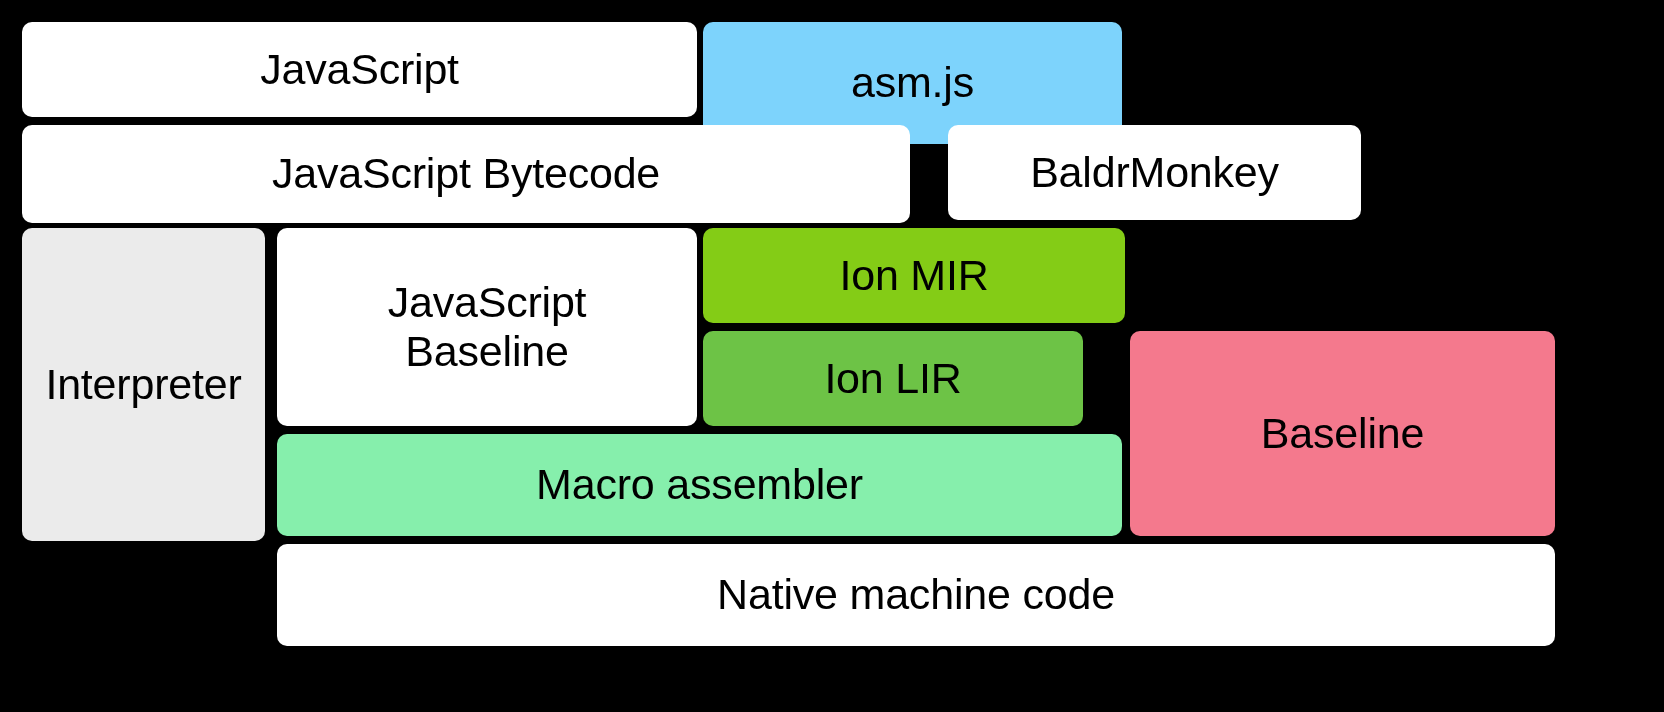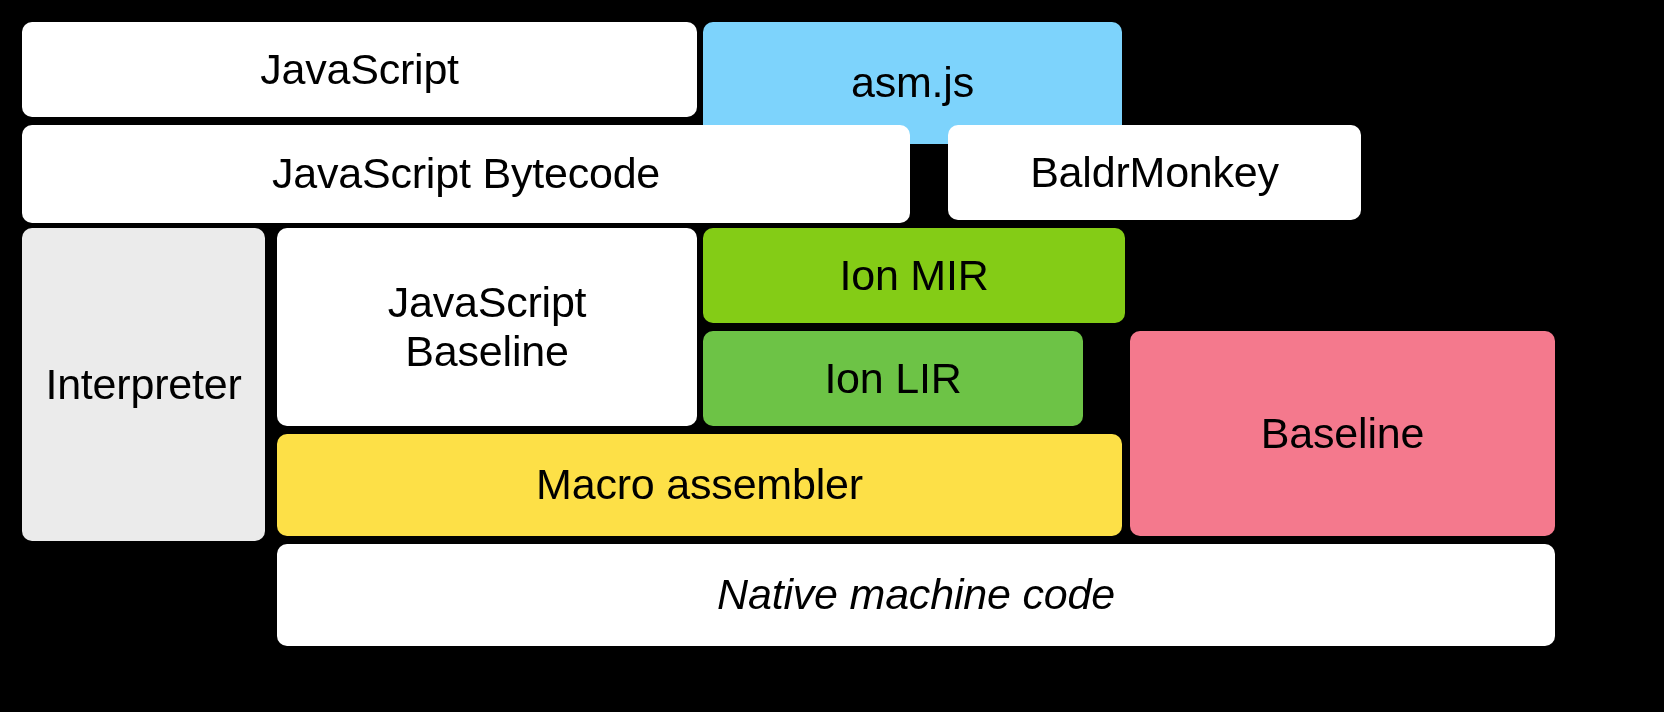--- a/index.html
+++ b/index.html
@@ -42,15 +42,15 @@
     <div class="node fill-white" style="left: 22px; top: 22px; width: 675px; height: 95px; background: rgb(255, 255, 255);">JavaScript</div>
     <div class="node fill-white" style="left: 703px; top: 22px; width: 419px; height: 122px; background: #7dd3fc;">asm.js</div>
     <div class="node fill-white" style="left: 22px; top: 125px; width: 888px; height: 98px; background: rgb(255, 255, 255);">JavaScript Bytecode</div>
     <div class="node fill-white" style="left: 948px; top: 125px; width: 413px; height: 95px; background: rgb(255, 255, 255);">BaldrMonkey</div>
     <div class="node fill-gray" style="left: 22px; top: 228px; width: 243px; height: 313px; background: rgb(235, 235, 235);">Interpreter</div>
     <div class="node fill-white" style="left: 277px; top: 228px; width: 420px; height: 198px; background: rgb(255, 255, 255);">JavaScript
 Baseline</div>
     <div class="node fill-green" style="left: 703px; top: 228px; width: 422px; height: 95px; background: #84cc16; text-align: center;">Ion MIR</div>
     <div class="node fill-green" style="left: 703px; top: 331px; width: 380px; height: 95px; background: rgb(109, 195, 70);">Ion LIR</div>
     <div class="node fill-pink" style="left: 1130px; top: 331px; width: 425px; height: 205px; background: rgb(244, 121, 141);">Baseline</div>
-    <div class="node fill-white" style="left: 277px; top: 434px; width: 845px; height: 102px; background: #fde047;">Macro assembler</div>
-    <div class="node fill-white" style="left: 277px; top: 544px; width: 1278px; height: 102px; background: rgb(255, 255, 255); font-style: italic;">Native machine code</div>
+    <div class="node fill-white" style="left: 277px; top: 434px; width: 845px; height: 102px; background: #86efac;">Macro assembler</div>
+    <div class="node fill-white" style="left: 277px; top: 544px; width: 1278px; height: 102px; background: rgb(255, 255, 255);">Native machine code</div>
   </div>
 
 </body></html>

